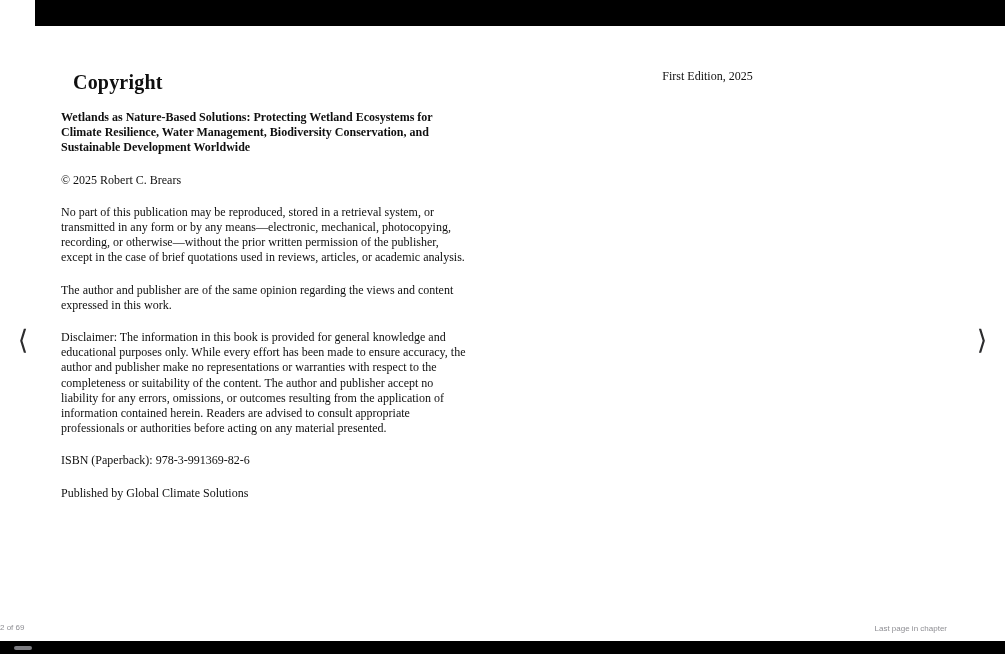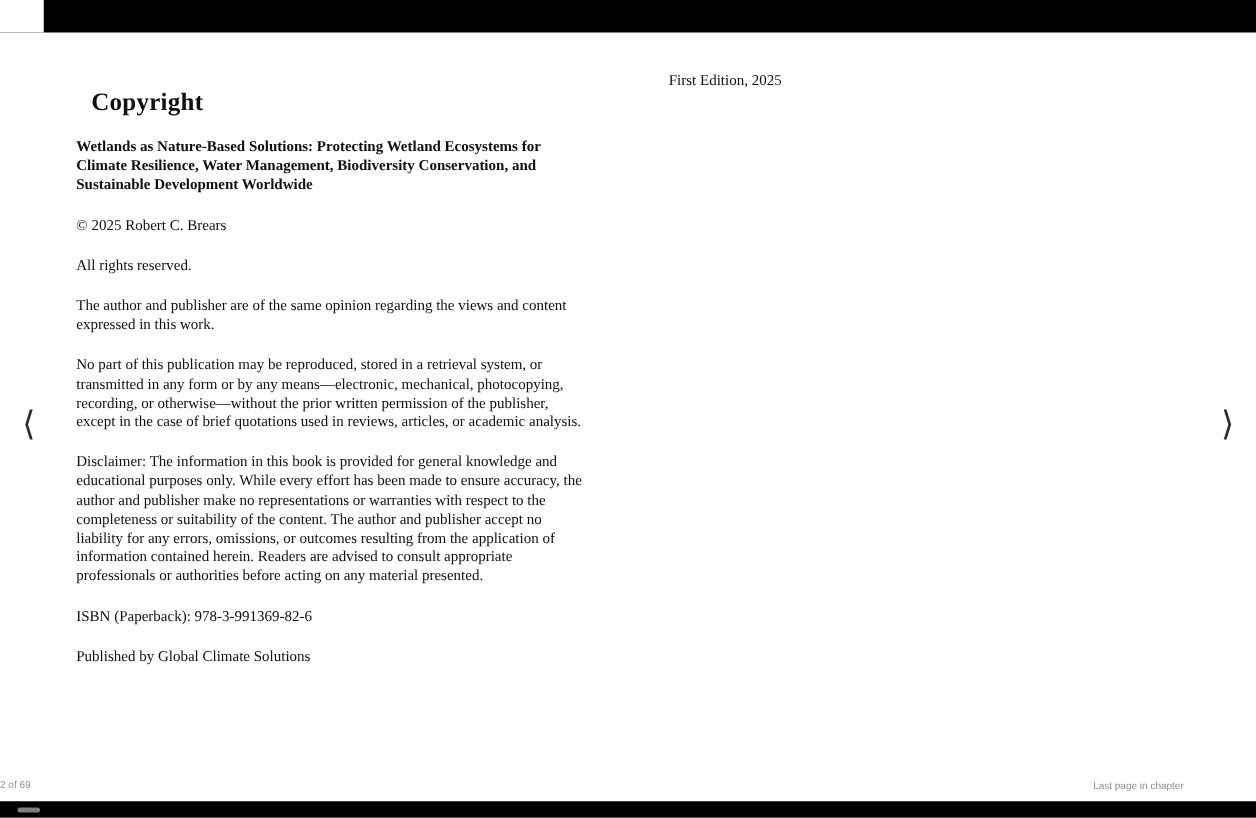--- a/index.html
+++ b/index.html
@@ -59,22 +59,23 @@
   .nav-next { right: 8px; }
 
   
   .col-left {
     position: absolute;
     left: 61px; top: 70px;
     width: 407px;
   }
   .col-right {
     position: absolute;
-    left: 535px; top: 57px;
+    left: 535px; top: 69px;
     width: 345px;
+    text-align: center;
   }
   .col-left h1 {
     font-size: 20px;
     font-weight: bold;
     line-height: 24px;
     margin: 0 0 16px 12px;
     letter-spacing: 0.2px;
   }
   .col-left p, .col-right p {
     font-size: 12px;
@@ -116,23 +117,22 @@
     <span>⟨</span>
   </button>
   <button class="nav-btn nav-next">
     <span>⟩</span>
   </button>
 
   <div class="col-left">
     <h1>Copyright</h1>
     <p class="bold">Wetlands as Nature-Based Solutions: Protecting Wetland Ecosystems for Climate Resilience, Water Management, Biodiversity Conservation, and Sustainable Development Worldwide</p>
     <p>© 2025 Robert C. Brears</p>
-    <p>All rights reserved.</p>
+    <p>No part of this publication may be reproduced, stored in a retrieval system, or transmitted in any form or by any means—electronic, mechanical, photocopying, recording, or otherwise—without the prior written permission of the publisher, except in the case of brief quotations used in reviews, articles, or academic analysis.</p>
     <p>The author and publisher are of the same opinion regarding the views and content expressed in this work.</p>
-    <p>No part of this publication may be reproduced, stored in a retrieval system, or transmitted in any form or by any means—electronic, mechanical, photocopying, recording, or otherwise—without the prior written permission of the publisher, except in the case of brief quotations used in reviews, articles, or academic analysis.</p>
     <p>Disclaimer: The information in this book is provided for general knowledge and educational purposes only. While every effort has been made to ensure accuracy, the author and publisher make no representations or warranties with respect to the completeness or suitability of the content. The author and publisher accept no liability for any errors, omissions, or outcomes resulting from the application of information contained herein. Readers are advised to consult appropriate professionals or authorities before acting on any material presented.</p>
     <p>ISBN (Paperback): 978-3-991369-82-6</p>
     <p>Published by Global Climate Solutions</p>
   </div>
 
   <div class="col-right">
     <p>First Edition, 2025</p>
   </div>
 
   <div class="footer">

